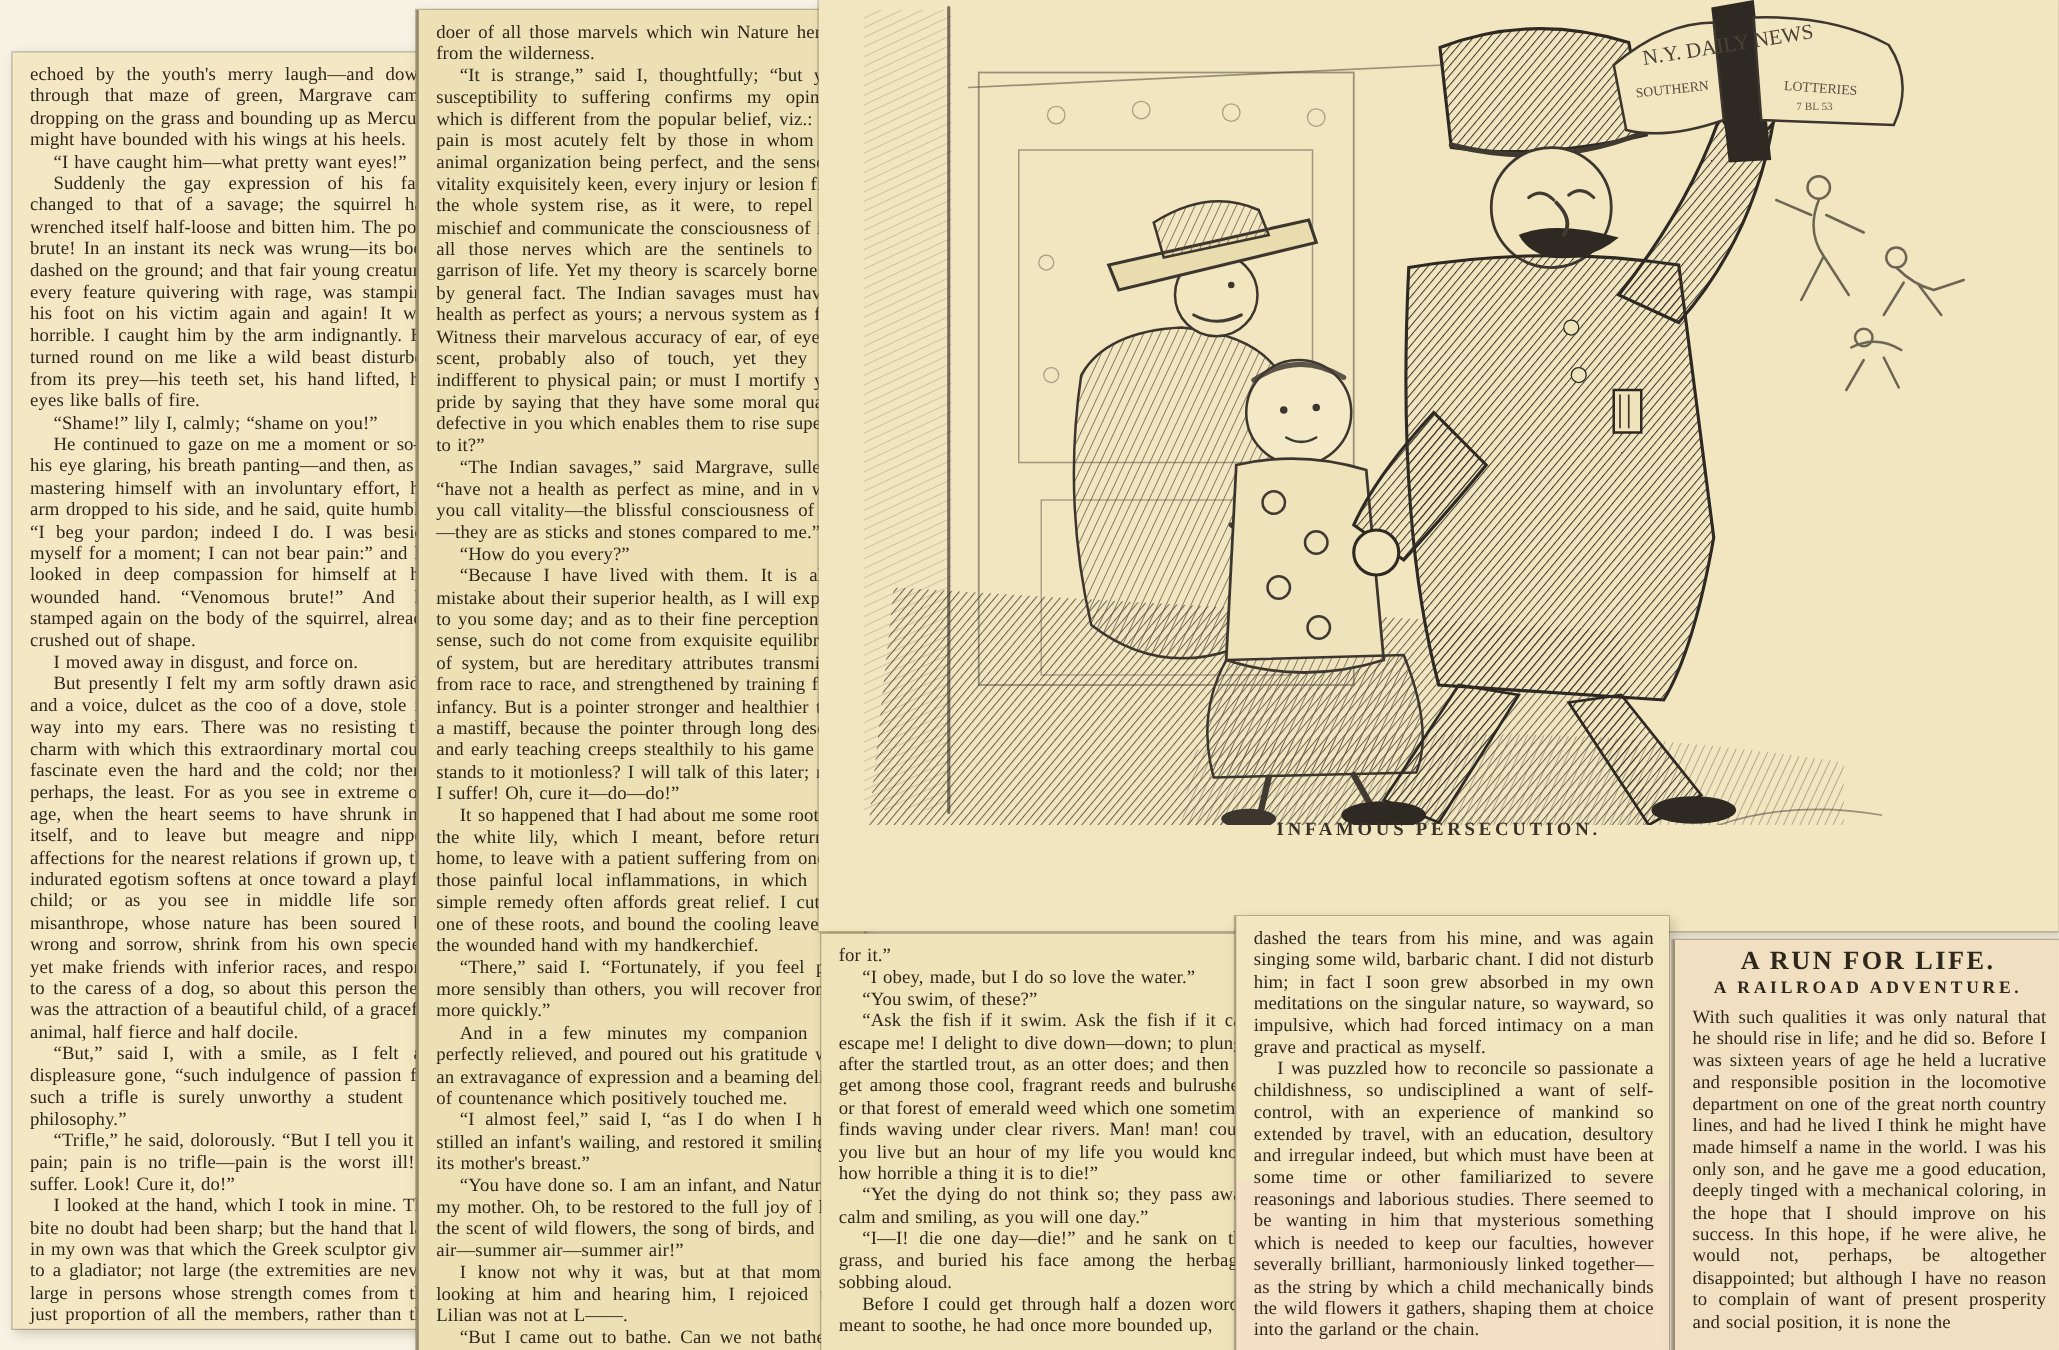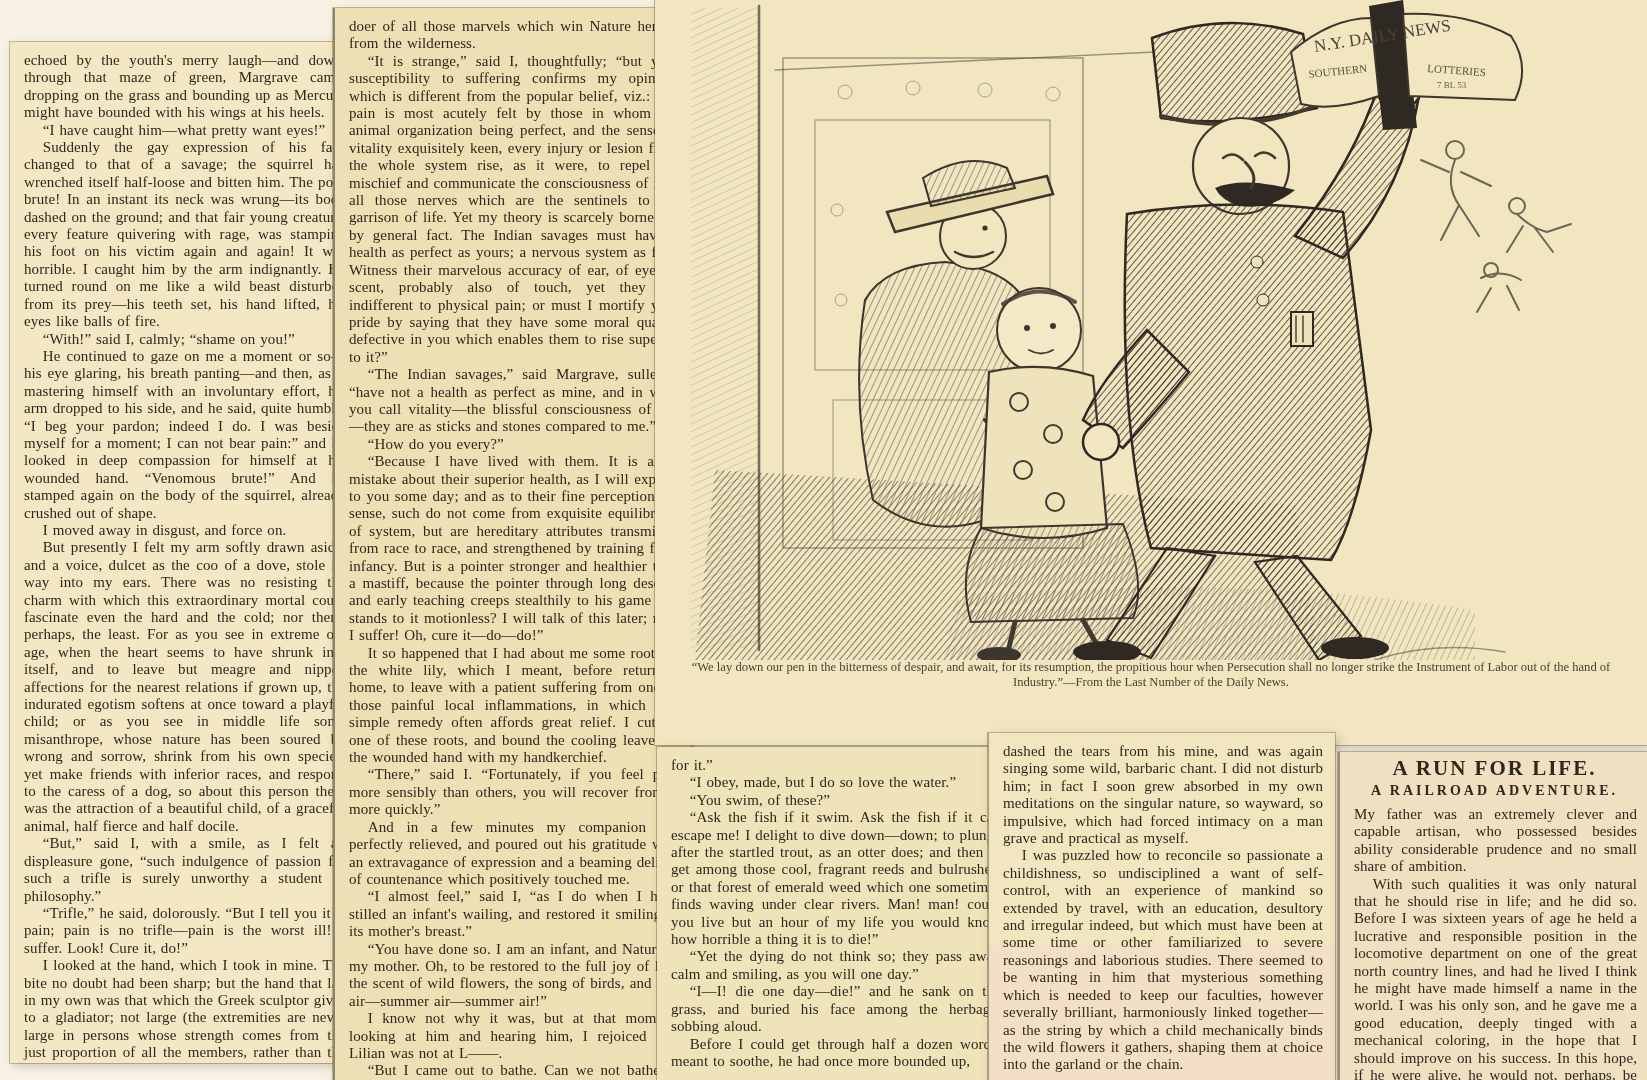--- a/index.html
+++ b/index.html
@@ -50,21 +50,21 @@
   }
   .sketch{stroke:#413a31;fill:none;stroke-linecap:round;}
 </style>
 </head>
 <body>
 
 <div id="clip-col1" class="clip textcol">
     <p>echoed by the youth's merry laugh—and down, through that maze of green, Margrave came, dropping on the grass and bounding up as Mercury might have bounded with his wings at his heels.</p>
     <p>“I have caught him—what pretty want eyes!”</p>
     <p>Suddenly the gay expression of his face changed to that of a savage; the squirrel had wrenched itself half-loose and bitten him. The poor brute! In an instant its neck was wrung—its body dashed on the ground; and that fair young creature, every feature quivering with rage, was stamping his foot on his victim again and again! It was horrible. I caught him by the arm indignantly. He turned round on me like a wild beast disturbed from its prey—his teeth set, his hand lifted, his eyes like balls of fire.</p>
-    <p>“With!” said I, calmly; “shame on you!”</p>
+    <p>“Shame!” lily I, calmly; “shame on you!”</p>
     <p>He continued to gaze on me a moment or so—his eye glaring, his breath panting—and then, as if mastering himself with an involuntary effort, his arm dropped to his side, and he said, quite humbly, “I beg your pardon; indeed I do. I was beside myself for a moment; I can not bear pain:” and he looked in deep compassion for himself at his wounded hand. “Venomous brute!” And he stamped again on the body of the squirrel, already crushed out of shape.</p>
     <p>I moved away in disgust, and force on.</p>
     <p>But presently I felt my arm softly drawn aside, and a voice, dulcet as the coo of a dove, stole its way into my ears. There was no resisting the charm with which this extraordinary mortal could fascinate even the hard and the cold; nor them, perhaps, the least. For as you see in extreme old age, when the heart seems to have shrunk into itself, and to leave but meagre and nipped affections for the nearest relations if grown up, the indurated egotism softens at once toward a playful child; or as you see in middle life some misanthrope, whose nature has been soured by wrong and sorrow, shrink from his own species, yet make friends with inferior races, and respond to the caress of a dog, so about this person there was the attraction of a beautiful child, of a graceful animal, half fierce and half docile.</p>
     <p>“But,” said I, with a smile, as I felt all displeasure gone, “such indulgence of passion for such a trifle is surely unworthy a student of philosophy.”</p>
     <p>“Trifle,” he said, dolorously. “But I tell you it is pain; pain is no trifle—pain is the worst ill! I suffer. Look! Cure it, do!”</p>
     <p>I looked at the hand, which I took in mine. The bite no doubt had been sharp; but the hand that lay in my own was that which the Greek sculptor gives to a gladiator; not large (the extremities are never large in persons whose strength comes from the just proportion of all the members, rather than the factitious and partial force which continued muscular exertion will give to one part of the frame, to the comparative weakening of the rest), but with the firm-knit joints, the solid fingers, the finished nails, the massive palm, the supple polished skin in which we recognize what nature designs the human hand to be—the skilled, swift, mighty</p>
   </div>
 
 <div id="clip-col2" class="clip textcol">
     <p>doer of all those marvels which win Nature herself from the wilderness.</p>
@@ -183,21 +183,21 @@
     <g class="sketch" stroke-width="2" opacity=".75">
       <circle cx="800" cy="150" r="9"></circle>
       <path d="M800 160 Q790 185 804 205 M804 205 L786 240 M804 205 L824 236 M794 172 L766 160 M806 172 L836 186"></path>
       <circle cx="862" cy="206" r="8"></circle>
       <path d="M862 214 Q876 228 892 232 M892 232 L916 224 M868 226 L852 252 M880 228 L898 252"></path>
       <path d="M826 278 Q846 268 866 280 M836 288 L822 312 M852 286 L864 310"></path>
       <circle cx="836" cy="270" r="7"></circle>
     </g>
   </svg>
 
-  <div class="caption-quote">“We lay down our pen in the bitterness of despair, and await, for its resumption, the propitious hour when Persecution shall no longer strike the Instrument of Labor out of the hand of Industry.”—From the Last Number of the Daily News.</div>
+  <div class="caption-title">INFAMOUS PERSECUTION.</div>
 </div>
 
 <div id="clip-col3" class="clip textcol">
     <p>for it.”</p>
     <p>“I obey, made, but I do so love the water.”</p>
     <p>“You swim, of these?”</p>
     <p>“Ask the fish if it swim. Ask the fish if it can escape me! I delight to dive down—down; to plunge after the startled trout, as an otter does; and then to get among those cool, fragrant reeds and bulrushes, or that forest of emerald weed which one sometimes finds waving under clear rivers. Man! man! could you live but an hour of my life you would know how horrible a thing it is to die!”</p>
     <p>“Yet the dying do not think so; they pass away calm and smiling, as you will one day.”</p>
     <p>“I—I! die one day—die!” and he sank on the grass, and buried his face among the herbage, sobbing aloud.</p>
     <p>Before I could get through half a dozen words, meant to soothe, he had once more bounded up,</p>
@@ -205,16 +205,15 @@
 
 <div id="clip-col4" class="clip textcol">
     <p>dashed the tears from his mine, and was again singing some wild, barbaric chant. I did not disturb him; in fact I soon grew absorbed in my own meditations on the singular nature, so wayward, so impulsive, which had forced intimacy on a man grave and practical as myself.</p>
     <p>I was puzzled how to reconcile so passionate a childishness, so undisciplined a want of self-control, with an experience of mankind so extended by travel, with an education, desultory and irregular indeed, but which must have been at some time or other familiarized to severe reasonings and laborious studies. There seemed to be wanting in him that mysterious something which is needed to keep our faculties, however severally brilliant, harmoniously linked together—as the string by which a child mechanically binds the wild flowers it gathers, shaping them at choice into the garland or the chain.</p>
   </div>
 
 <div id="clip-col5" class="clip">
   <div class="story-title">A RUN FOR LIFE.</div>
   <div class="story-subtitle">A RAILROAD ADVENTURE.</div>
   <div class="textcol" style="padding-top:0;">
-      <p>My father was an extremely clever and capable artisan, who possessed besides ability considerable prudence and no small share of ambition.</p>
       <p>With such qualities it was only natural that he should rise in life; and he did so. Before I was sixteen years of age he held a lucrative and responsible position in the locomotive department on one of the great north country lines, and had he lived I think he might have made himself a name in the world. I was his only son, and he gave me a good education, deeply tinged with a mechanical coloring, in the hope that I should improve on his success. In this hope, if he were alive, he would not, perhaps, be altogether disappointed; but although I have no reason to complain of want of present prosperity and social position, it is none the</p>
     </div>
 </div>
 
 </body></html>

